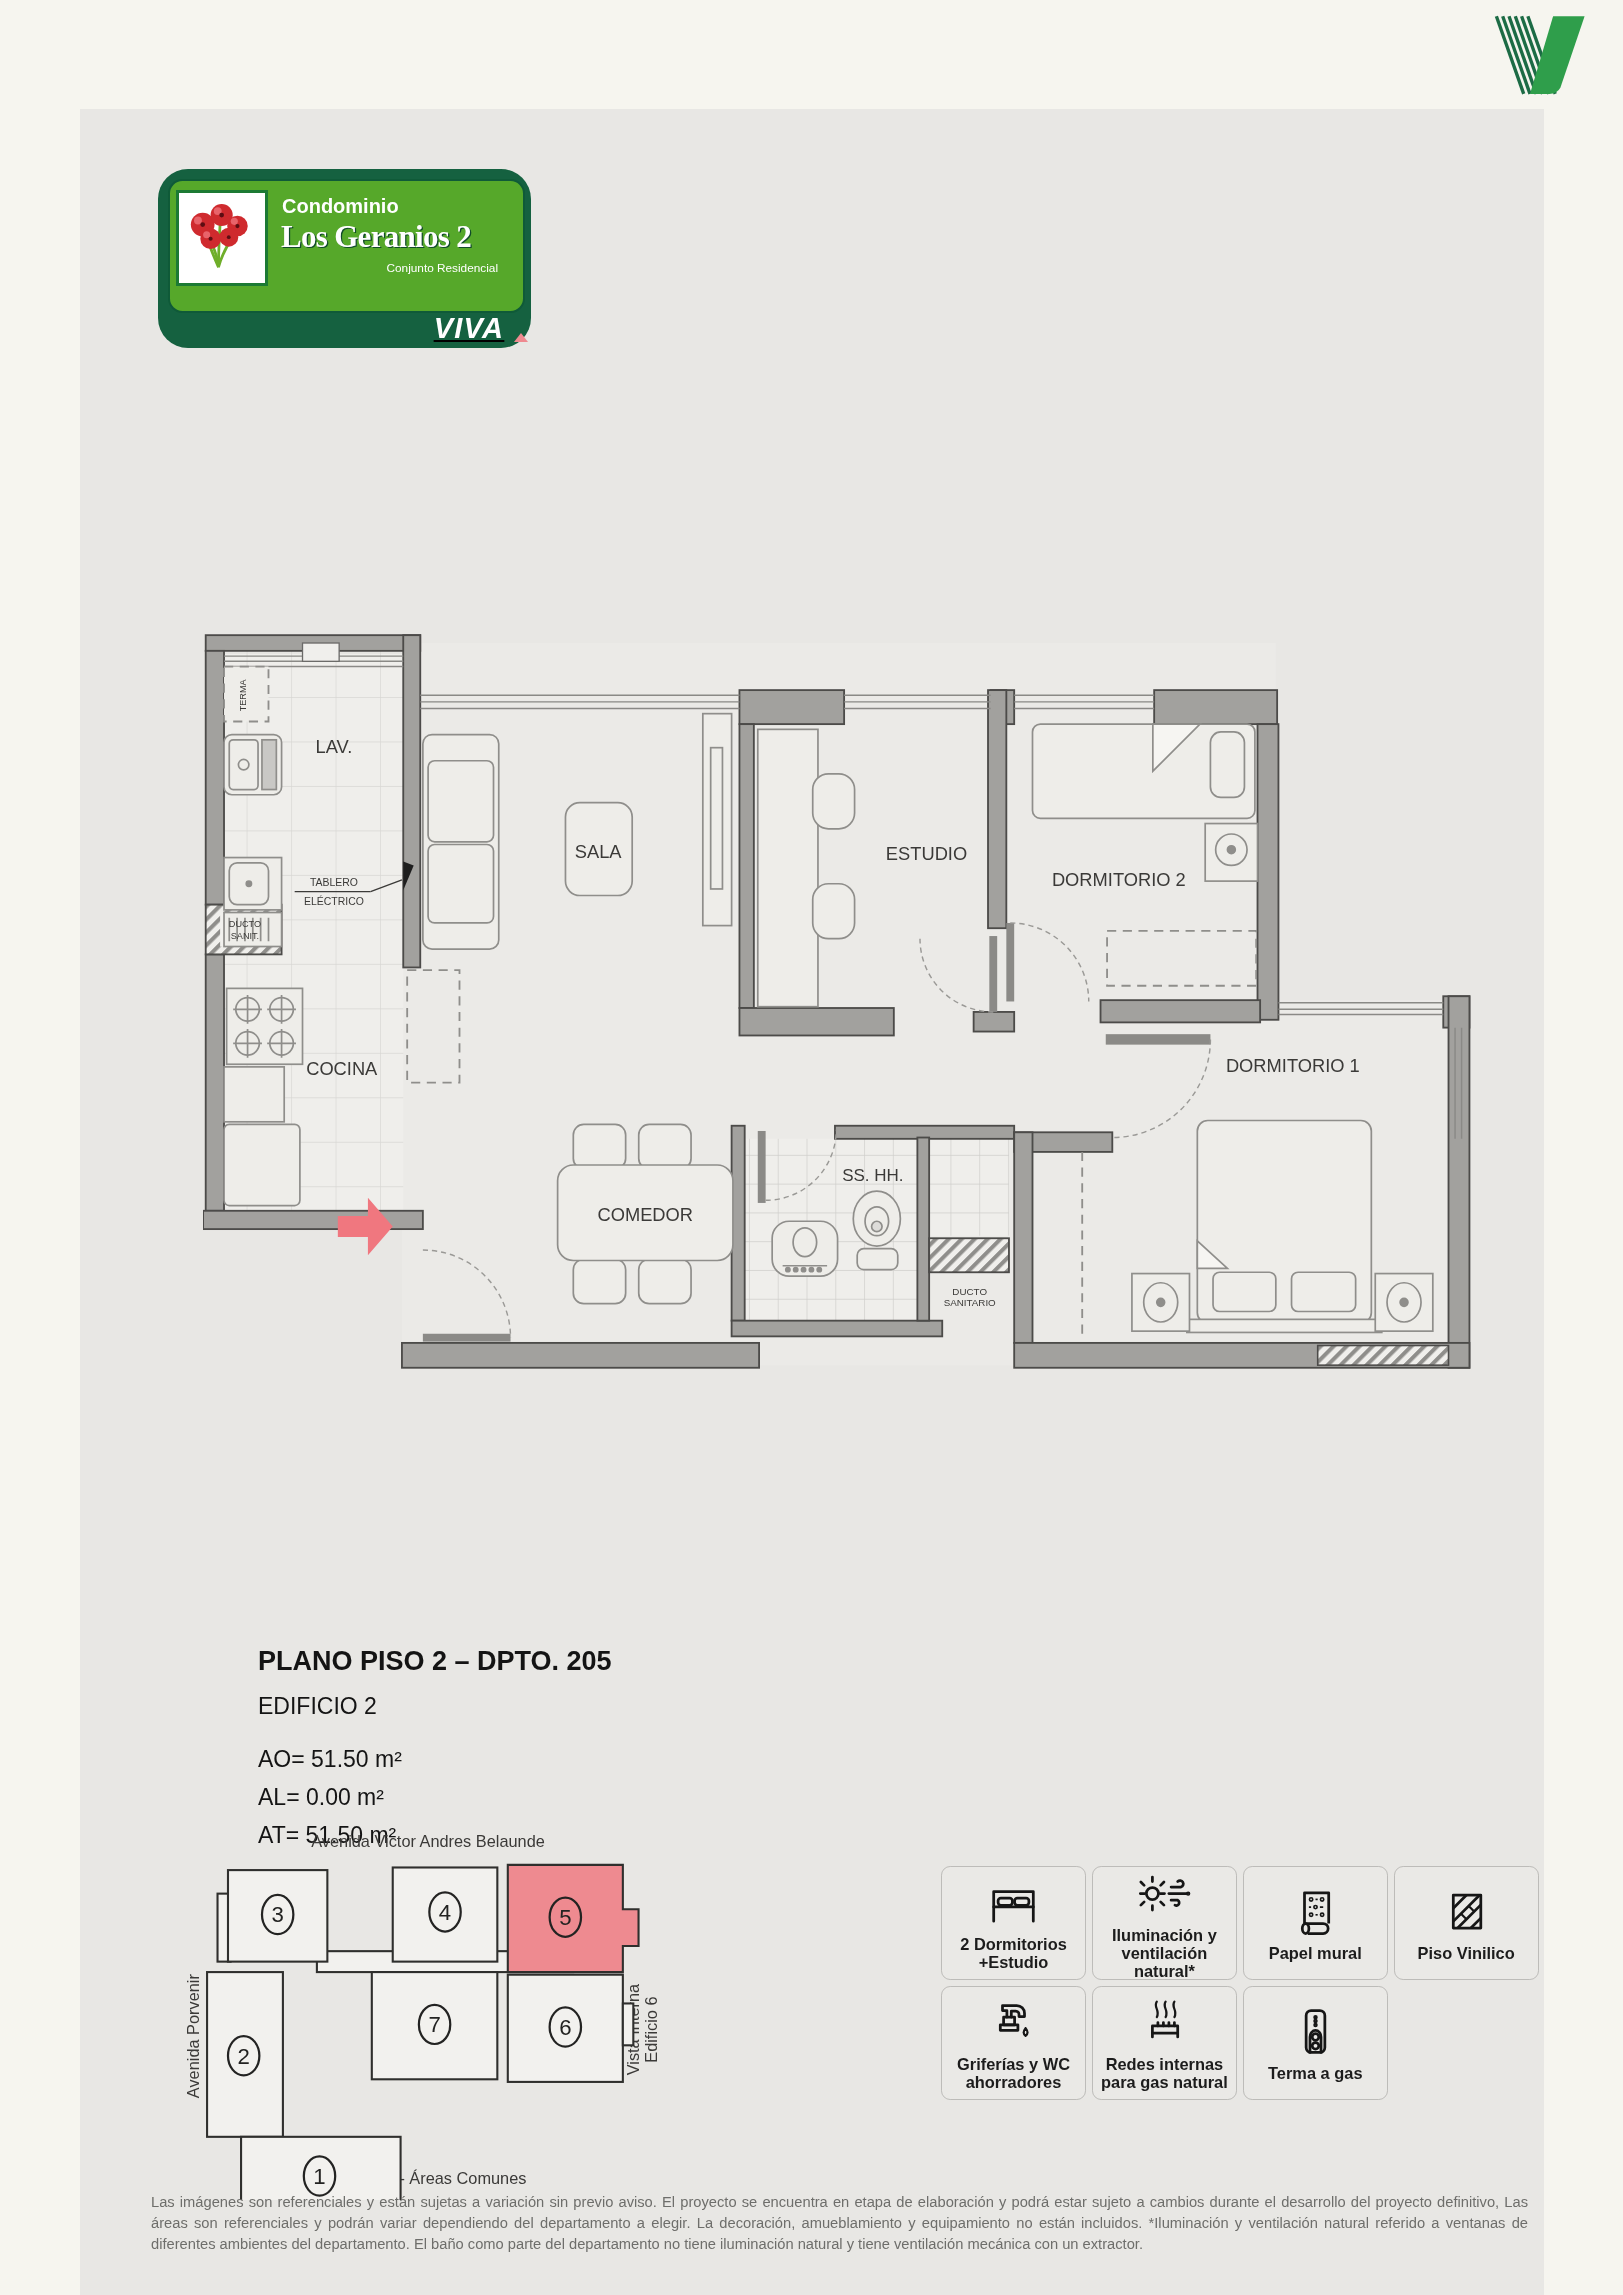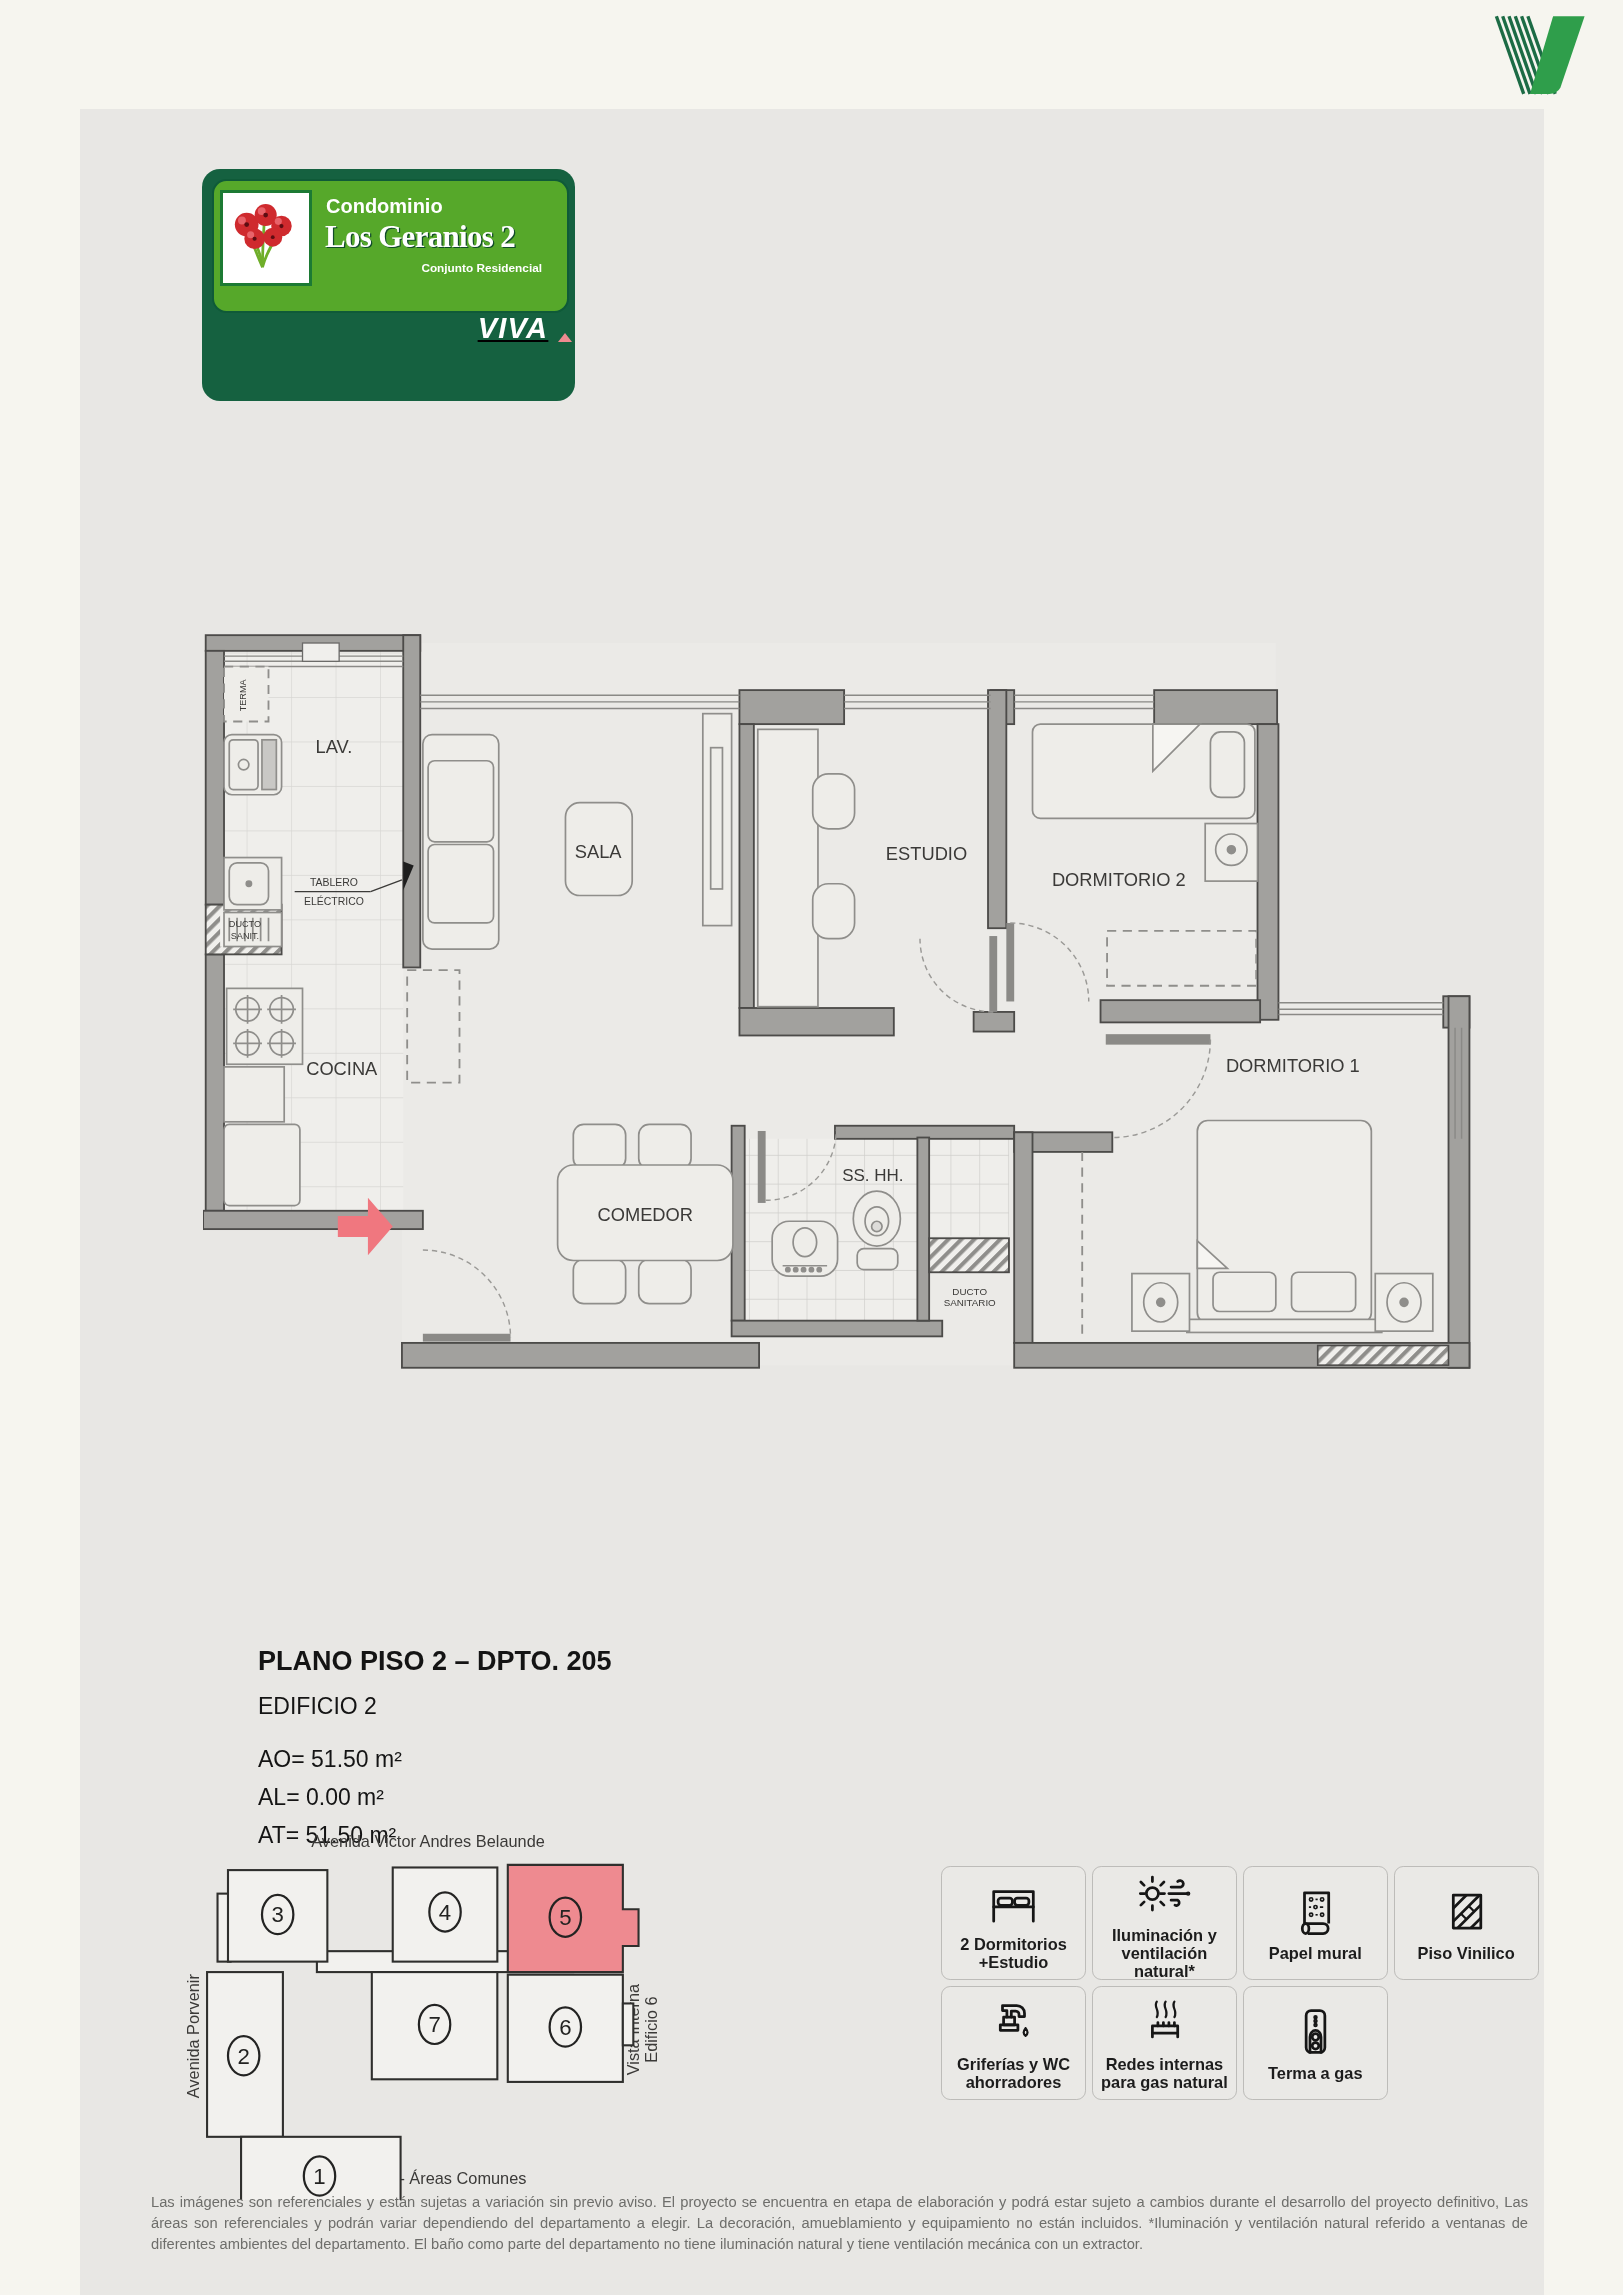--- a/index.html
+++ b/index.html
@@ -4,31 +4,31 @@
 <style>
   html,body{margin:0;padding:0;background:#d9d8d4;}
   .page{position:relative;width:1623px;height:2295px;background:#f6f5ef;overflow:hidden;
         font-family:"Liberation Sans", sans-serif;}
   .panel{position:absolute;left:80px;top:109px;width:1464px;height:2186px;background:#e8e7e4;}
 
   
   .vlogo{position:absolute;left:1484px;top:11.8px;width:113px;height:84px;}
 
   
-  .badge{position:absolute;left:158px;top:169px;width:373px;height:232px;background:#156140;
-         border-radius:18px;margin-left:44px;}
+  .badge{position:absolute;left:158px;top:169px;width:373px;height:179px;background:#156140;
+         border-radius:30px;}
   .badge-inner{position:absolute;left:9.8px;top:9.8px;width:353px;height:130px;background:#56a82a;
          border:2.6px solid #0f5a38;border-radius:14.4px;}
   .flowerbox{position:absolute;left:18.3px;top:21px;width:86px;height:90px;background:#ffffff;
          border:3.9px solid #1c7a34;}
   .badge-t1{position:absolute;left:124px;top:26px;width:216px;font-size:20px;font-weight:bold;
          color:#ffffff;}
   .badge-t2{position:absolute;left:123px;top:50px;width:228px;font-size:31px;font-weight:bold;
          letter-spacing:-0.7px;color:#ffffff;text-shadow:1.3px 1.3px 0 #114b2a;font-family:Liberation Serif, serif;}
-  .badge-t3{position:absolute;left:124px;top:92px;width:216px;font-size:11.8px;font-weight:bold;
+  .badge-t3{position:absolute;left:124px;top:92px;width:216px;font-size:11.8px;font-weight:normal;
          color:#ffffff;text-align:right;}
   .viva-strip{position:absolute;left:249px;top:145px;width:124px;height:29px;display:flex;
          align-items:center;justify-content:center;text-decoration:underline;}
   .viva-word{font-size:29px;font-weight:bold;font-style:italic;color:#ffffff;letter-spacing:1.3px;
          line-height:1;position:relative;}
   .viva-tri{position:absolute;right:2.6px;bottom:1.3px;width:0;height:0;border-left:7.2px solid transparent;
          border-right:7.2px solid transparent;border-bottom:9.2px solid #ef8a90;}
 
   
   .plan{position:absolute;left:203px;top:609px;width:1277px;height:764px;}

